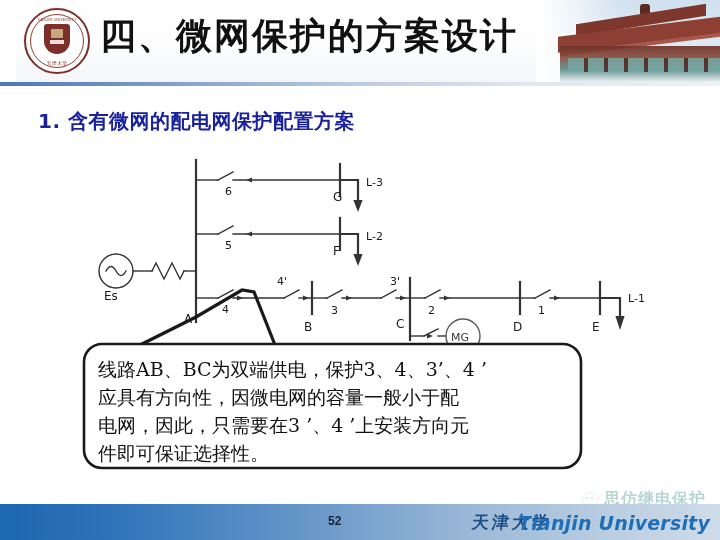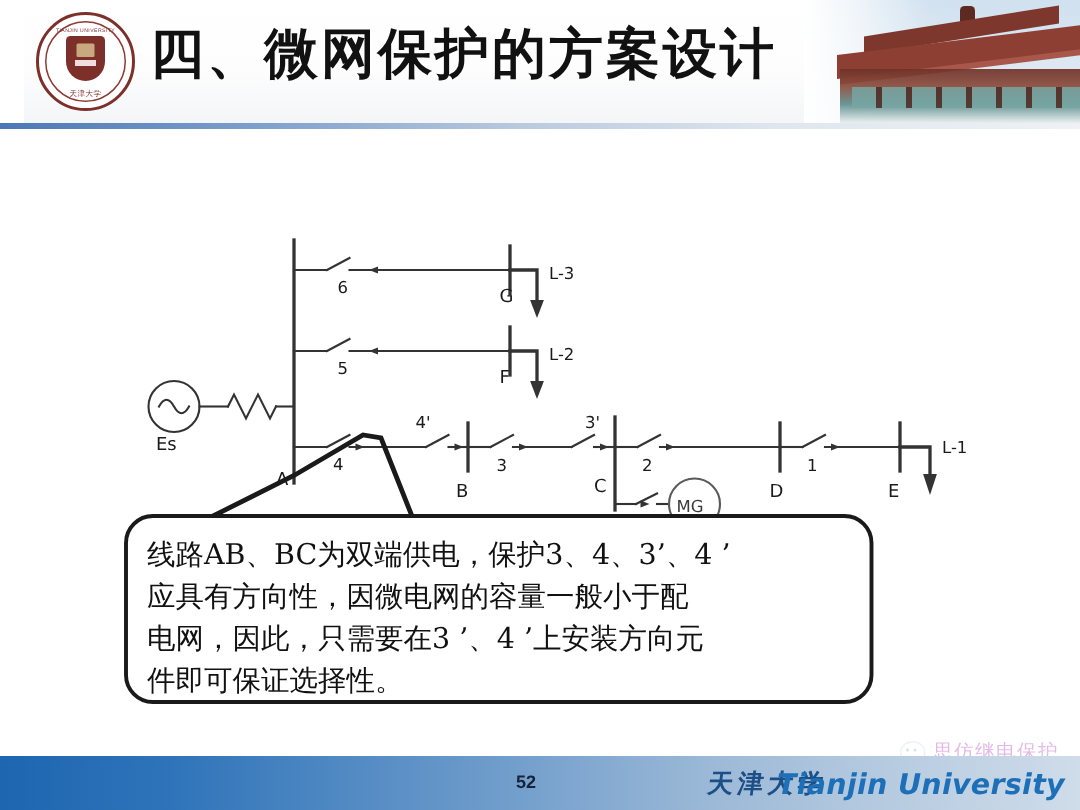--- a/index.html
+++ b/index.html
@@ -107,21 +107,21 @@
   
   #diagram{position:absolute;left:0;top:150px;width:720px;height:210px;}
   #callout-wrap{position:absolute;left:0;top:330px;width:582px;height:150px;}
 
   
   #footer{
     position:absolute;left:0;bottom:0;width:720px;height:36px;
     background:linear-gradient(90deg,#1d66b0 0%,#2f74ba 16%,#6f9ccb 46%,#9cb9d7 66%,#b9cde1 84%,#cfdcea 100%);
   }
   #page-number{
-    position:absolute;left:344px;top:10px;
+    position:absolute;left:328px;top:10px;
     font-size:12px;font-weight:bold;color:#16243a;
   }
   #tju-cn{
     position:absolute;right:168px;top:7px;
     font-family:"DejaVu Serif","Liberation Serif",serif;
     font-size:17px;font-weight:bold;color:#1b4f86;
     letter-spacing:3px;transform:skewX(-8deg);
   }
   #tju-en{
     position:absolute;right:10px;top:8px;
@@ -138,21 +138,21 @@
     width:15px;height:13px;border-radius:50% 50% 45% 45%;
     background:#ffffff;border:1px solid #c9d6e4;
     position:relative;
   }
   #watermark .wx:after{
     content:"";position:absolute;left:3px;top:4px;width:2px;height:2px;border-radius:50%;
     background:#8a9cb2;box-shadow:5px 0 0 #8a9cb2;
   }
   #watermark .wtext{
     font-family:"DejaVu Sans","Liberation Sans",sans-serif;
-    font-size:13px;color:#a21caf;letter-spacing:1px;font-weight:normal;
+    font-size:16px;color:#0f766e;letter-spacing:1px;font-weight:bold;
   }
 </style>
 </head>
 <body>
 
 <div id="slide">
 
   <div id="header">
 
     <div id="header-photo">
@@ -167,20 +167,21 @@
       <div class="ring"></div>
       <div class="arcTop">TIANJIN UNIVERSITY</div>
       <div class="shield"></div>
       <div class="arcBot">天津大学</div>
     </div>
 
     <div id="header-title">四、微网保护的方案设计</div>
   </div>
   <div id="header-rule"></div>
 
+  <div id="subtitle">1. 含有微网的配电网保护配置方案</div>
 
   <div id="diagram">
     <svg width="720" height="210" viewBox="0 0 720 210">
       <g stroke="#333333" stroke-width="1.4" fill="none" stroke-linecap="square">
 
         <line x1="196" y1="10" x2="196" y2="172" stroke-width="2.2"></line>
 
         <line x1="196" y1="30" x2="218" y2="30"></line>
         <line x1="218" y1="30" x2="233" y2="22"></line>
         <line x1="233" y1="30" x2="340" y2="30"></line>

